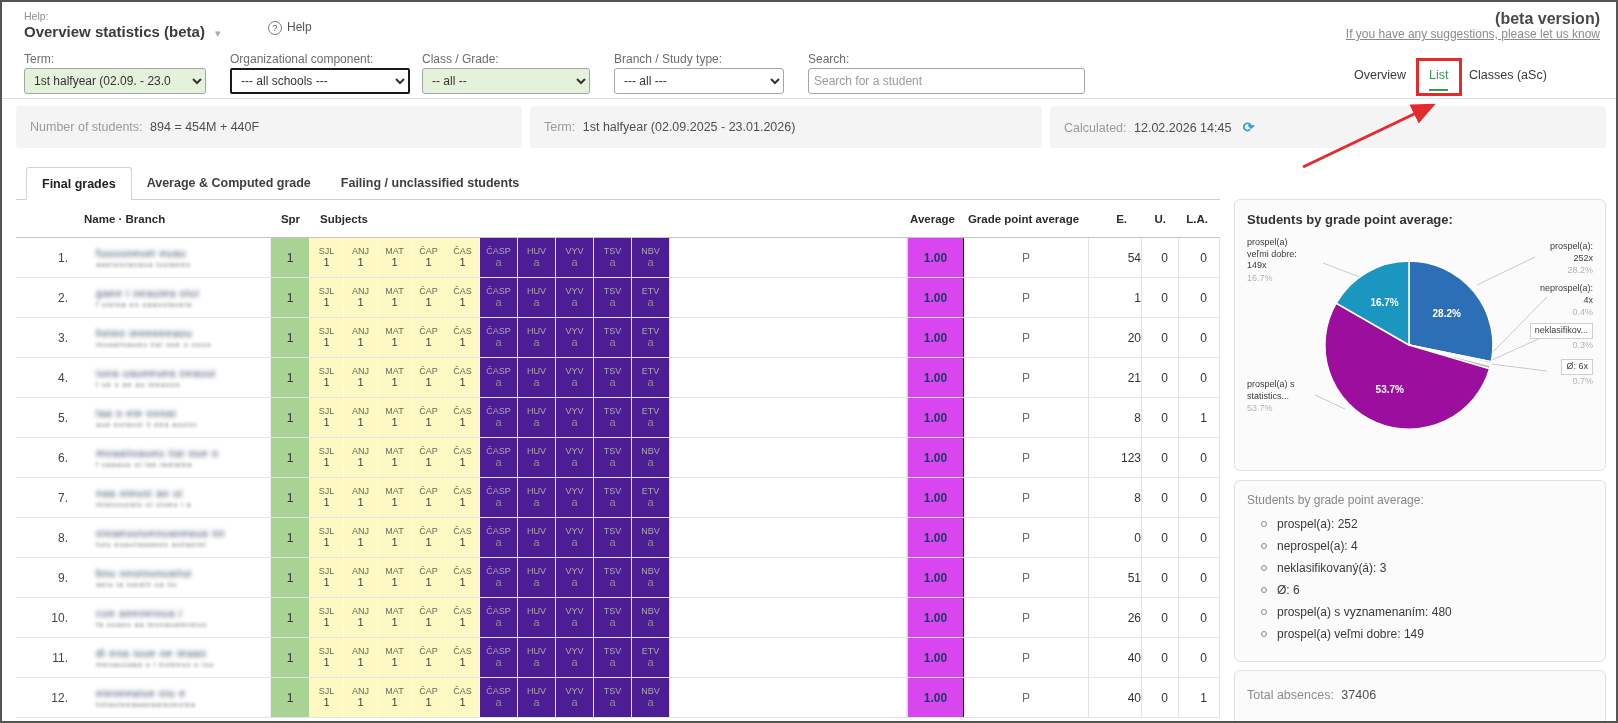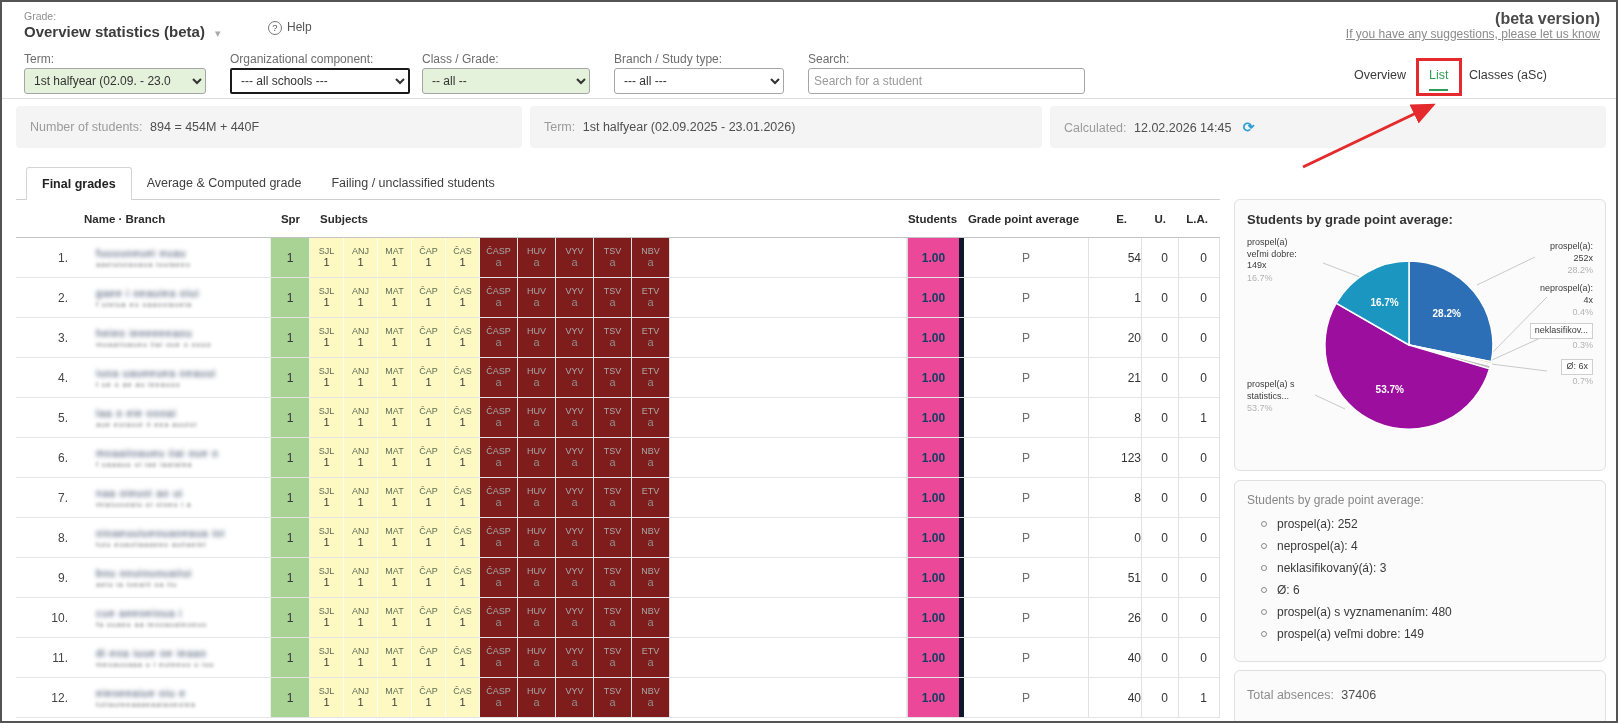--- a/index.html
+++ b/index.html
@@ -29,21 +29,21 @@
   .vtab.list { color: #2d9e53; border-bottom: 2px solid #2d9e53; padding-bottom: 7px; }
   .divider { position: absolute; left: 0; right: 0; top: 96px; height: 1px; background: #dddddd; }
   
   .infobox { position: absolute; top: 104px; height: 42px; background: #f4f4f4; border-radius: 4px;
              font-size: 12.5px; line-height: 42px; padding-left: 14px; white-space: nowrap; }
   .infobox .lbl { color: #9b9b9b; margin-right: 4px; }
   .infobox .val { color: #4f4f4f; }
   .refresh { color: #2f9fd4; font-weight: bold; font-size: 14px; margin-left: 8px; cursor: pointer; }
   
   .tabs { position: absolute; left: 24px; top: 165px; display: flex; z-index: 3; }
-  .tab { padding: 9px 15px; font-size: 12.5px; color: #3f3f3f; cursor: pointer; }
+  .tab { padding: 9px 15px; font-size: 12.5px; color: #3f3f3f; cursor: pointer; font-weight: bold; }
   .tab.active { font-weight: bold; color: #222; background: #fff; border: 1px solid #d4d4d4; border-bottom: none;
                 border-radius: 3px 3px 0 0; position: relative; }
   
   .table-card { position: absolute; left: 14px; top: 197px; width: 1204px; height: 526px;
                 background: #fff; border-top: 1px solid #cfcfcf; }
   .thead { display: flex; height: 38px; border-bottom: 1px solid #c3c3c3; font-weight: bold;
            font-size: 11.5px; color: #2b2b2b; align-items: center; }
   .h-num { width: 62px; } .h-name { width: 193px; padding-left: 6px; }
   .h-spr { width: 39px; text-align: center; } .h-subjects { width: 360px; padding-left: 10px; }
   .h-fill { flex: 1; } .h-avg { width: 57px; text-align: center; }
@@ -52,28 +52,28 @@
   .trow { display: flex; height: 40px; border-bottom: 1px solid #e4e4e4; align-items: stretch;
           font-size: 12px; color: #333; cursor: pointer; }
   .cell { display: flex; flex-direction: column; justify-content: center; }
   .c-num { width: 62px; text-align: right; padding-right: 10px; color: #444; }
   .c-name { width: 193px; padding-left: 18px; border-right: 1px solid #eee; overflow: hidden; }
   .blur1 { font-size: 10.5px; color: #30405e; filter: blur(2.2px); white-space: nowrap; letter-spacing: .8px; }
   .blur2 { font-size: 7.5px; color: #777; filter: blur(1.7px); white-space: nowrap; letter-spacing: .8px; margin-top: 1px; }
   .c-spr { width: 39px; background: #a9d295; text-align: center; border-right: 1px solid rgba(255,255,255,.8); }
   .subj { width: 34px; text-align: center; line-height: 1.15; }
   .subj.green { background: #fef9c3; border-right: 1px solid rgba(255,255,255,.75); }
-  .subj.gray { width: 38px; border-right: 1px solid #e2e2e2; background: #7f1d1d; }
+  .subj.gray { width: 38px; border-right: 1px solid #e2e2e2; background: #4c1d95; }
   .subj .ab { font-size: 9px; color: #5d6d57; }
   .subj.gray .ab { color: #a8a8a8; }
   .subj .gr { font-size: 11px; color: #3c3c3c; }
   .subj.gray .gr { color: #8f8f8f; }
   .c-fill { flex: 1; border-right: 1px solid #e9e9e9; }
-  .c-avg { width: 57px; background: #ec4899; text-align: center; font-weight: bold; color: #123f63;
-           border-left: 1px solid #dcdcdc; border-right: 5px solid #0f172a; }
+  .c-avg { width: 57px; background: #d946ef; text-align: center; font-weight: bold; color: #123f63;
+           border-left: 1px solid #dcdcdc; border-right: 1px solid #0f172a; }
   .c-gpa { width: 125px; text-align: center; color: #6e6e6e; border-right: 1px solid #e2e2e2; }
   .c-e { width: 53px; text-align: right; border-right: 1px solid #e2e2e2; }
   .c-u { width: 37px; text-align: right; padding-right: 10px; border-right: 1px solid #e2e2e2; }
   .c-la { width: 41px; text-align: right; padding-right: 12px; border-right: 1px solid #e2e2e2; }
   
   .card { position: absolute; left: 1232px; width: 372px; background: #fbfbfb;
           border: 1px solid #e0e0e0; border-radius: 6px; padding: 12px; }
   .chart-card { top: 197px; height: 272px; }
   .summary-card { top: 478px; height: 182px; }
   .absences-card { top: 668px; height: 60px; font-size: 12.5px; padding-top: 17px; }
@@ -99,21 +99,21 @@
   
   .red-rect { position: absolute; left: 1414px; top: 56px; width: 46px; height: 38px;
               border: 3px solid #e42a2c; z-index: 55; pointer-events: none; }
   .arrow-overlay { position: absolute; left: 0; top: 0; pointer-events: none; z-index: 60; }
 </style>
 </head>
 <body>
 
 <div class="screen">
 
-  <div class="view-label">Grade:</div>
+  <div class="view-label">Help:</div>
   <div class="page-title">
     <span>Overview statistics (beta)</span>
     <span class="caret">▾</span>
   </div>
   <div class="help">
     <span class="qicon">?</span><span>Help</span>
   </div>
   <div class="beta">(beta version)</div>
   <div class="beta-note">If you have any suggestions, please let us know</div>
 
@@ -158,21 +158,21 @@
     <div class="tab">Failing / unclassified students</div>
   </div>
 
   <div class="table-card">
     <div class="thead">
       <div class="h-num"></div>
       <div class="h-name">Name · Branch</div>
       <div class="h-spr">Spr</div>
       <div class="h-subjects">Subjects</div>
       <div class="h-fill"></div>
-      <div class="h-avg">Students</div>
+      <div class="h-avg">Average</div>
       <div class="h-gpa">Grade point average</div>
       <div class="h-e">E.</div>
       <div class="h-u">U.</div>
       <div class="h-la">L.A.</div>
     </div>
     <div class="tbody" id="tbody">
         <div class="trow">
           <div class="cell c-num">1.</div>
           <div class="cell c-name">
             <div class="blur1">fuuuuoeuei euau</div>

